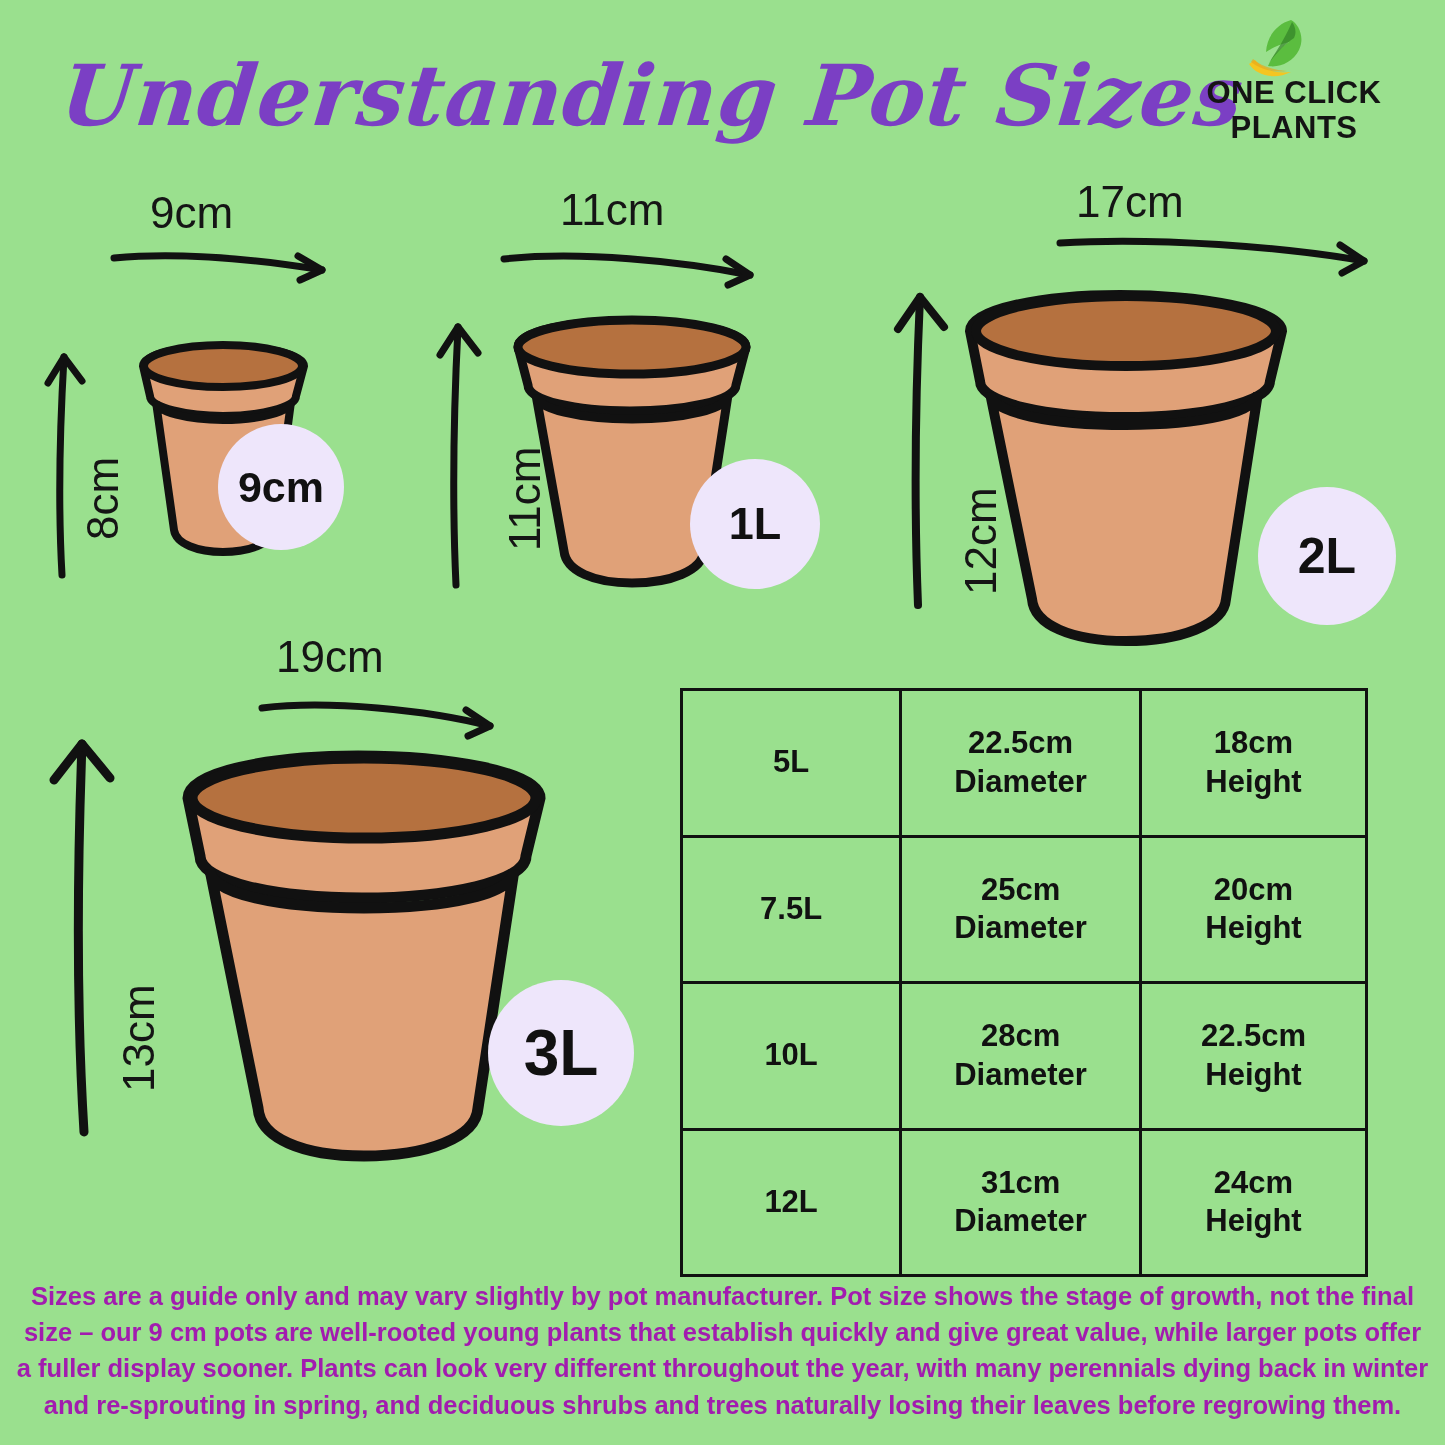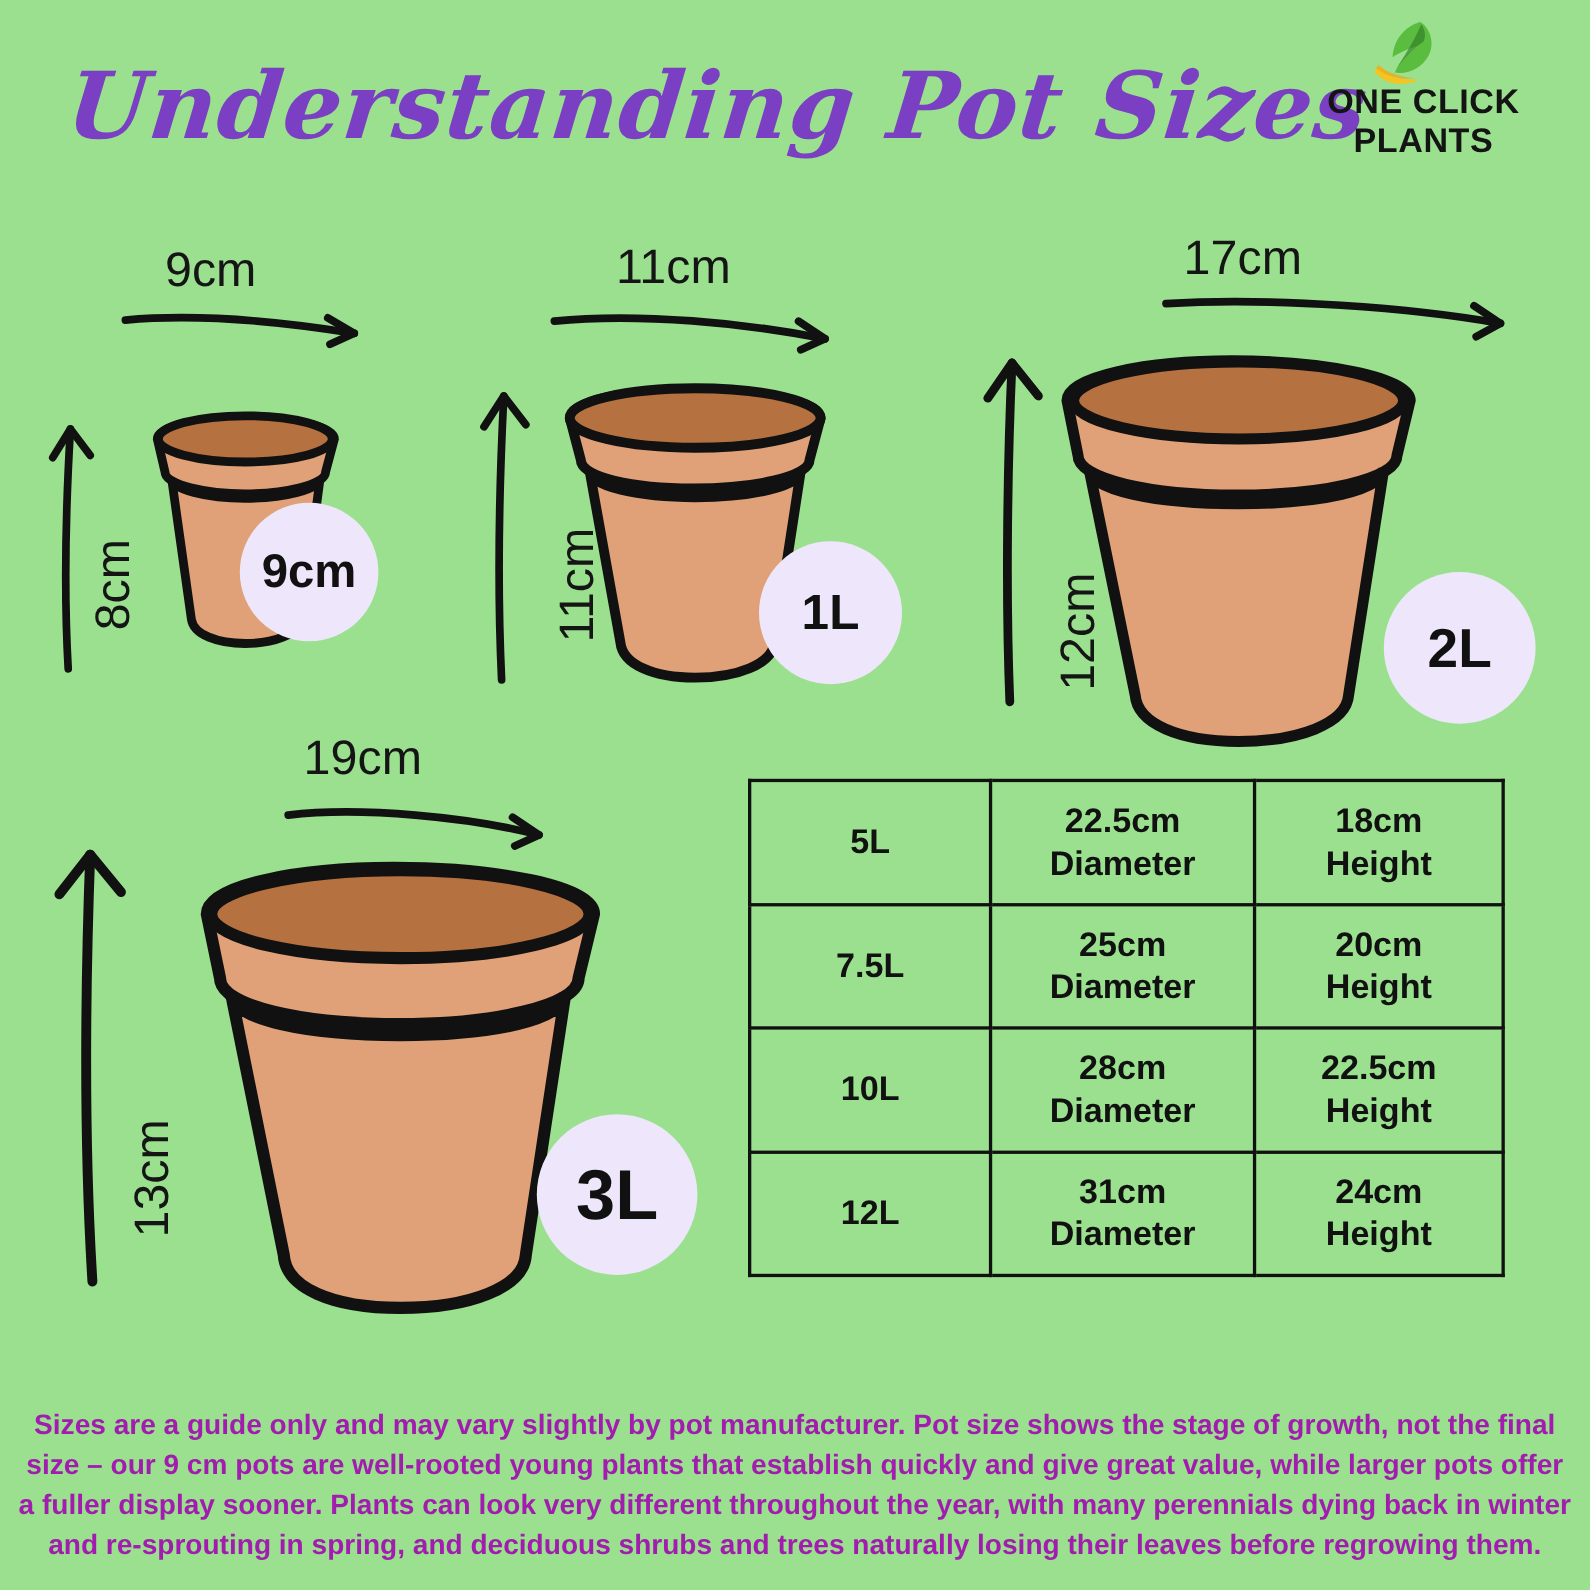--- a/index.html
+++ b/index.html
@@ -55,21 +55,21 @@
     text-align: center;
     font-family: "Liberation Sans", sans-serif;
     font-weight: 700;
     font-size: 31px;
     line-height: 1.12;
     color: #141414;
     letter-spacing: 0.5px;
   }
 
   
-  .pot-group { position: absolute; margin-top: 33px; }
+  .pot-group { position: absolute; }
 
   .pot { position: absolute; }
   .pot svg { display: block; overflow: visible; }
 
   .dim-top {
     position: absolute;
     font-size: 44px;
     font-weight: 400;
     color: #151515;
     white-space: nowrap;
@@ -94,23 +94,23 @@
     justify-content: center;
     font-weight: 700;
     color: #111;
     font-family: "Liberation Sans", sans-serif;
   }
 
   
   .table-wrap {
     position: absolute;
     left: 680px;
-    top: 708px;
+    top: 688px;
     width: 688px;
-    height: 453px;
+    height: 589px;
   }
   table.size-table {
     width: 100%;
     height: 100%;
     border-collapse: collapse;
     table-layout: fixed;
   }
   table.size-table td {
     border: 3px solid #111;
     text-align: center;

